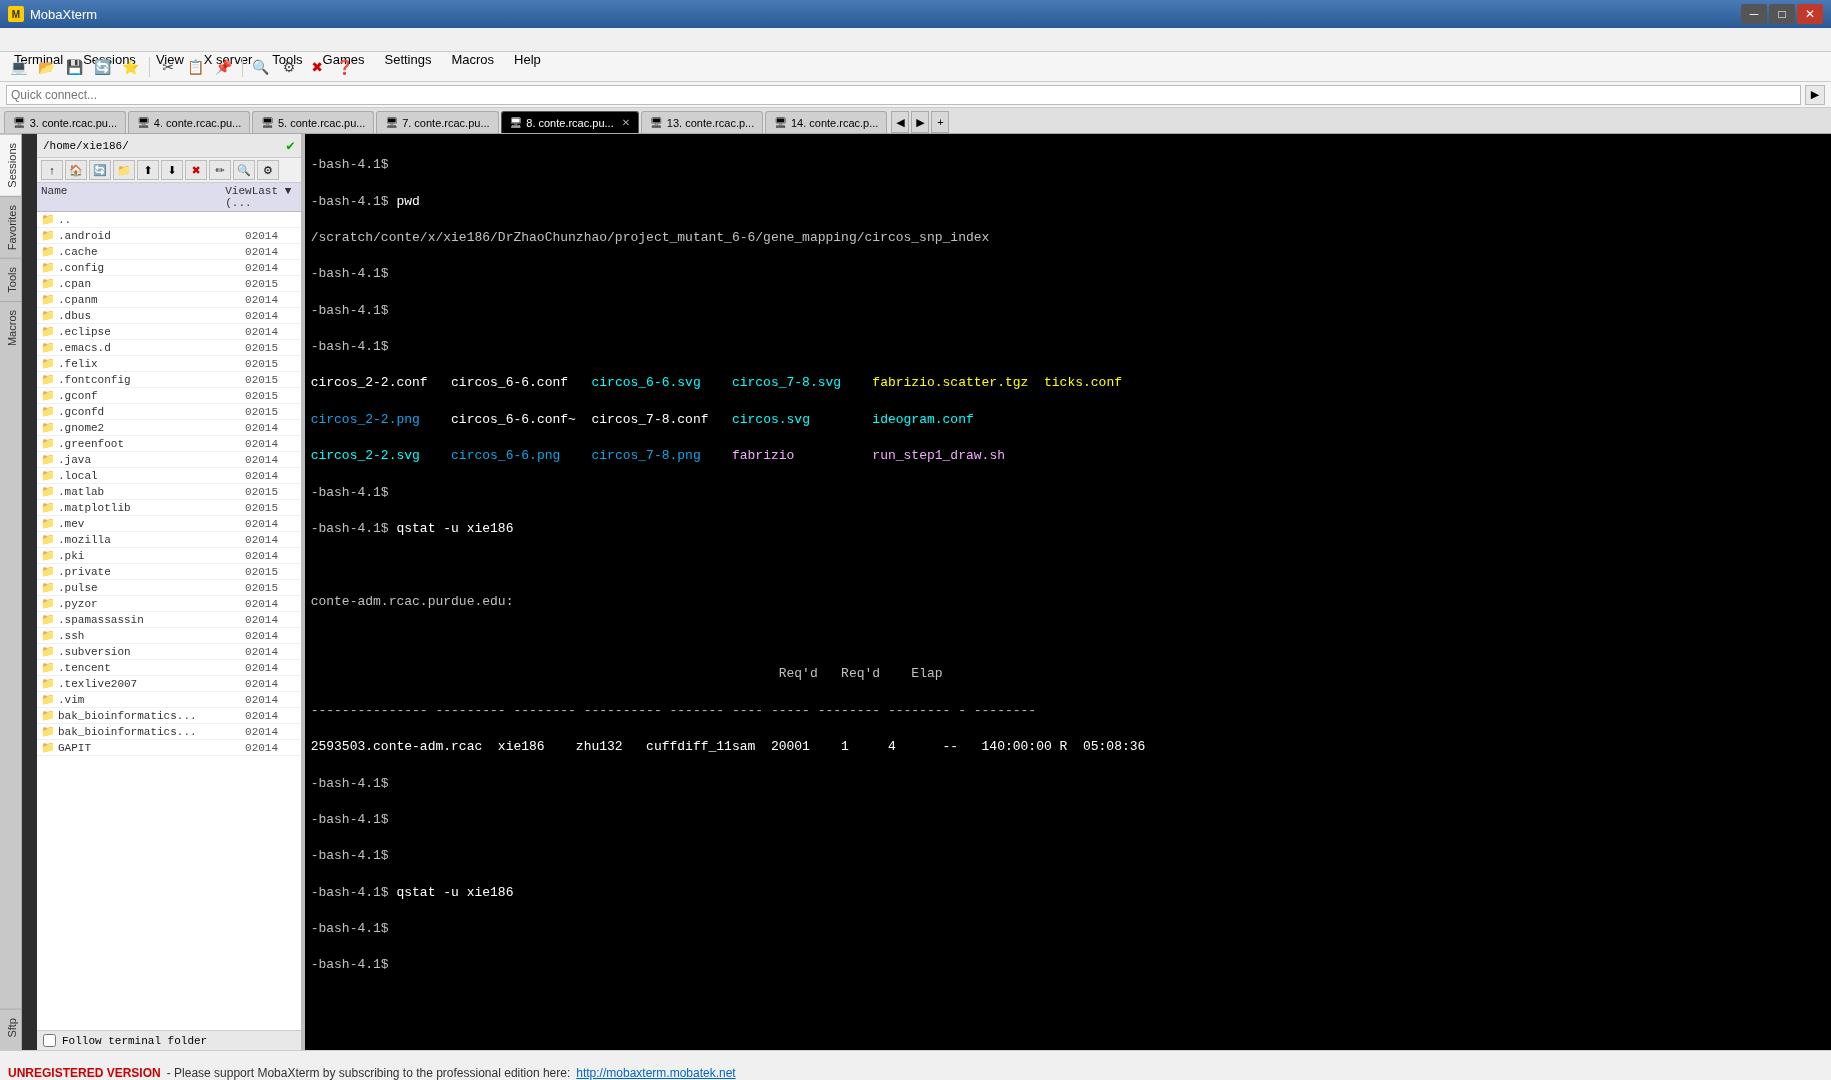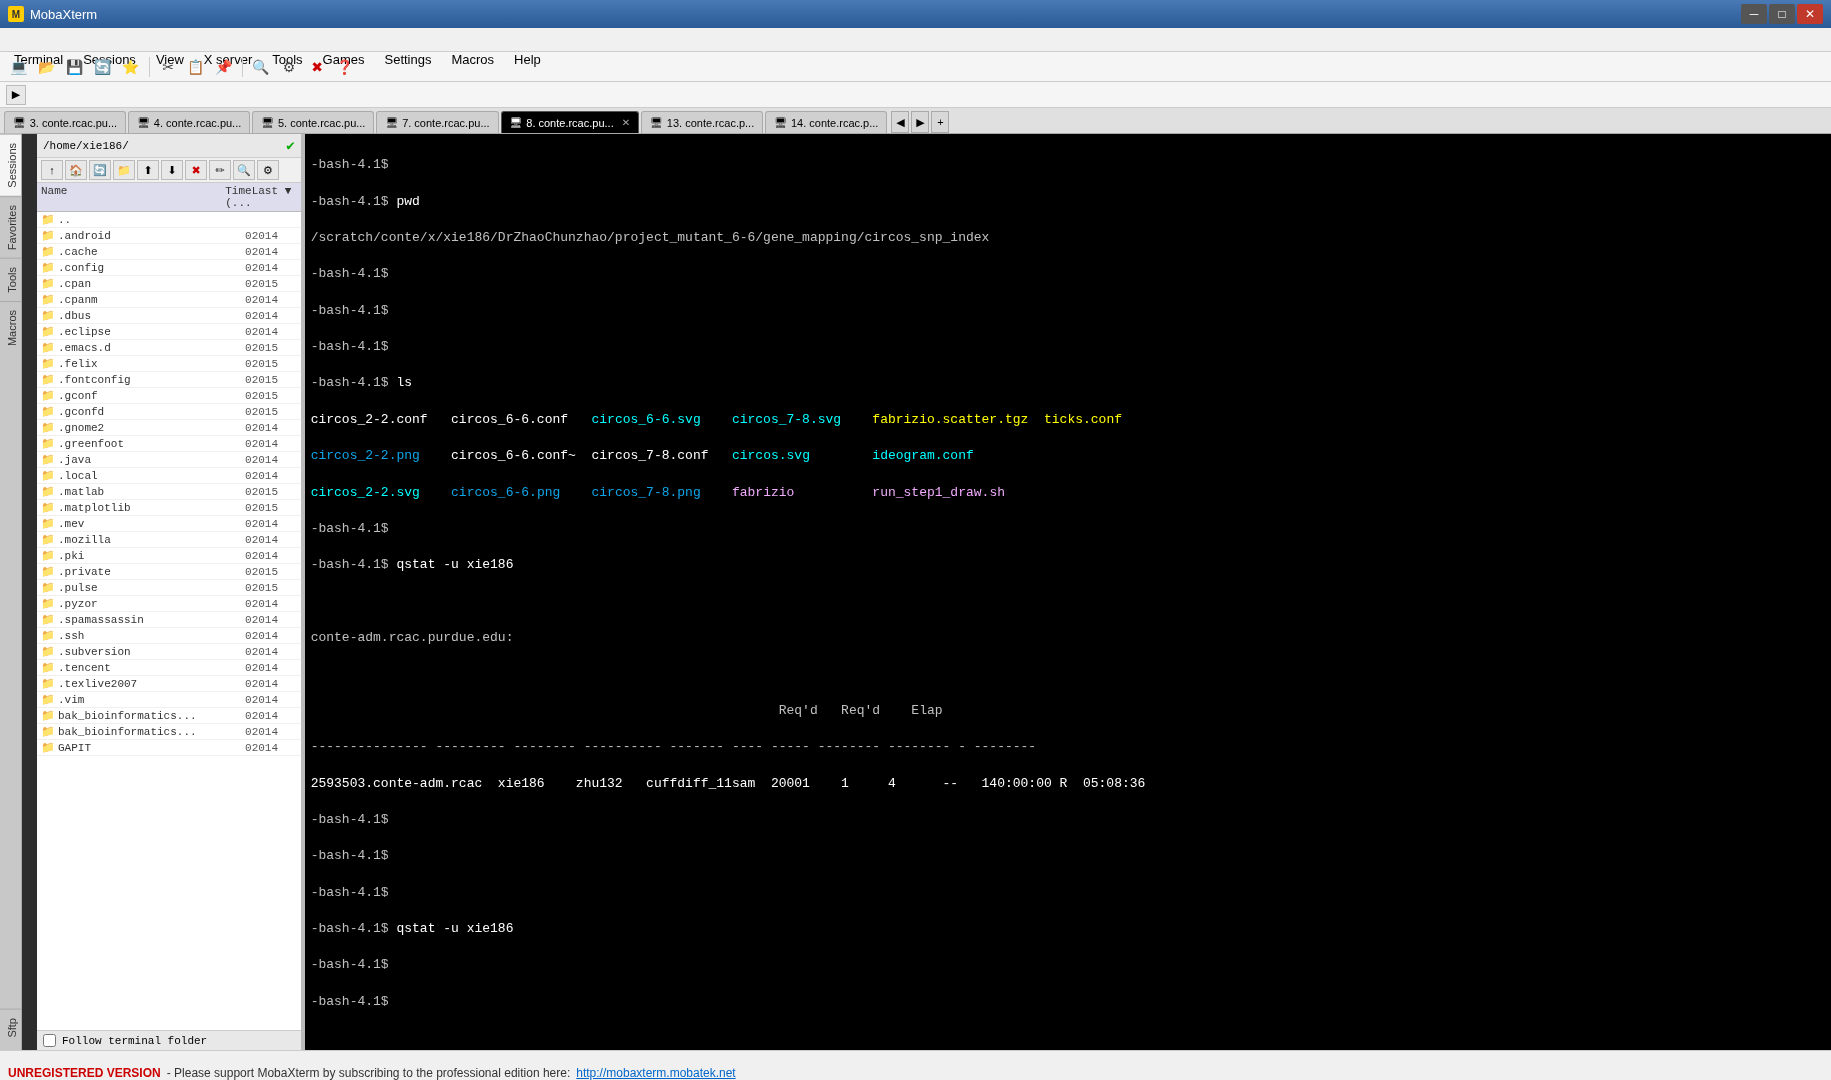--- a/index.html
+++ b/index.html
@@ -355,20 +355,21 @@
   <button class="toolbar-btn">📋</button>
   <button class="toolbar-btn">📌</button>
   <div class="toolbar-sep"></div>
   <button class="toolbar-btn">🔍</button>
   <button class="toolbar-btn">⚙</button>
   <button class="toolbar-btn" style="color:#c00;">✖</button>
   <button class="toolbar-btn">❓</button>
 </div>
 
 <div id="quick-connect">
+  <input type="text" placeholder="Quick connect..." style="">
   <button class="qc-btn">▶</button>
 </div>
 
 <div id="tab-bar">
   <div class="tab">
     <span class="tab-icon">🖥</span>
     <span>3. conte.rcac.pu...</span>
   </div>
   <div class="tab">
     <span class="tab-icon">🖥</span>
@@ -425,21 +426,21 @@
         <button class="fb-btn">📁</button>
         <button class="fb-btn">⬆</button>
         <button class="fb-btn">⬇</button>
         <button class="fb-btn" style="color:#c00;">✖</button>
         <button class="fb-btn">✏</button>
         <button class="fb-btn">🔍</button>
         <button class="fb-btn">⚙</button>
       </div>
       <div id="fb-columns">
         <span class="fb-col-name">Name</span>
-        <span class="fb-col-size">Time (...</span>
+        <span class="fb-col-size">View (...</span>
         <span class="fb-col-last">Last ▼</span>
       </div>
       <div id="fb-list">
 
       <div class="fb-item">
       <span class="fb-icon">📁</span>
       <span class="fb-name">..</span>
       <span class="fb-size"></span>
       <span class="fb-date"></span>
     </div>
@@ -651,21 +652,20 @@
 
   <div id="sidebar-resizer"></div>
 
   <div id="terminal-area">
 <span class="term-line term-prompt">-bash-4.1$</span>
 <span class="term-line"><span class="term-prompt">-bash-4.1$</span> <span class="term-white">pwd</span></span>
 <span class="term-line term-path">/scratch/conte/x/xie186/DrZhaoChunzhao/project_mutant_6-6/gene_mapping/circos_snp_index</span>
 <span class="term-line term-prompt">-bash-4.1$</span>
 <span class="term-line term-prompt">-bash-4.1$</span>
 <span class="term-line term-prompt">-bash-4.1$</span>
-<span class="term-line"><span class="term-prompt">-bash-4.1$</span> <span class="term-white">ls</span></span>
 <span class="term-line"><span class="term-white">circos_2-2.conf   circos_6-6.conf   </span><span class="term-cyan">circos_6-6.svg    circos_7-8.svg    </span><span class="term-yellow">fabrizio.scatter.tgz  ticks.conf</span></span>
 <span class="term-line"><span class="term-magenta">circos_2-2.png    </span><span class="term-white">circos_6-6.conf~  </span><span class="term-white">circos_7-8.conf   </span><span class="term-cyan">circos.svg        ideogram.conf</span></span>
 <span class="term-line"><span class="term-cyan">circos_2-2.svg    </span><span class="term-magenta">circos_6-6.png    </span><span class="term-magenta">circos_7-8.png    </span><span class="term-green">fabrizio          run_step1_draw.sh</span></span>
 <span class="term-line term-prompt">-bash-4.1$</span>
 <span class="term-line"><span class="term-prompt">-bash-4.1$</span> <span class="term-white">qstat -u xie186</span></span>
 <span class="term-line">&nbsp;</span>
 <span class="term-line term-header">conte-adm.rcac.purdue.edu:</span>
 <span class="term-line">&nbsp;</span>
 <span class="term-line term-header">                                                            Req'd   Req'd    Elap</span>
 <span class="term-line term-header">--------------- --------- -------- ---------- ------- ---- ----- -------- -------- - --------</span>

